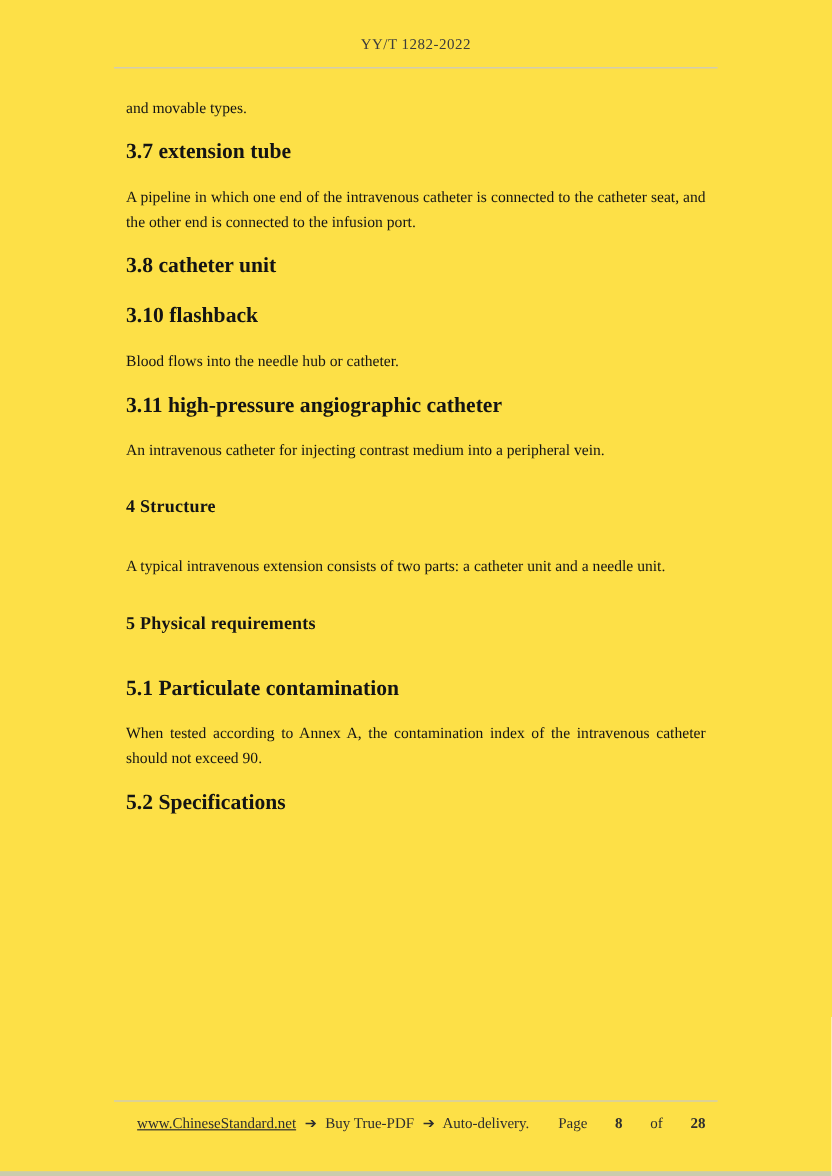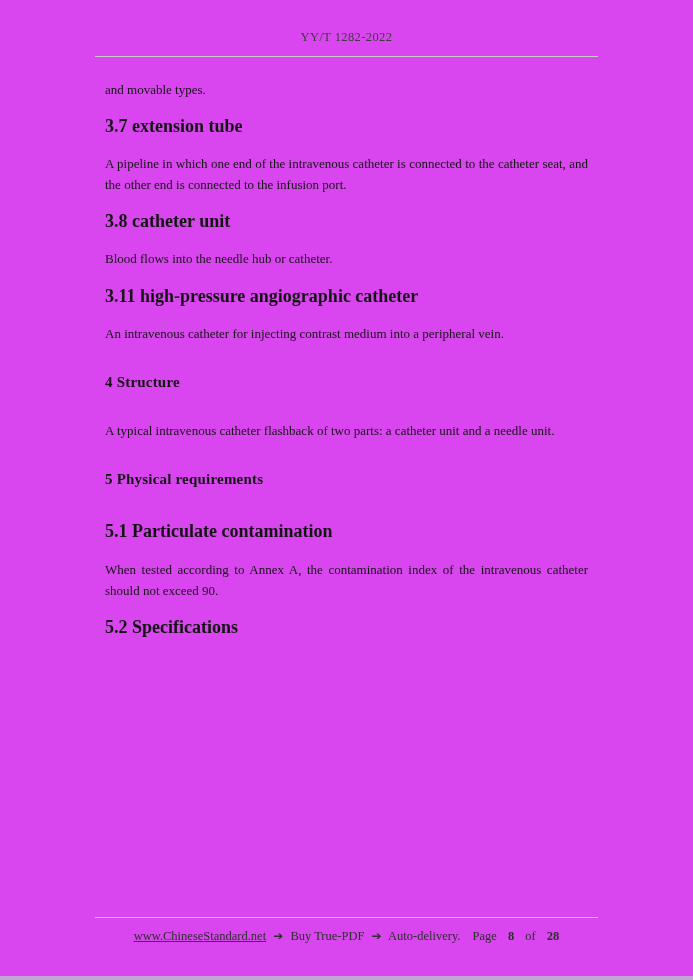--- a/index.html
+++ b/index.html
@@ -6,21 +6,21 @@
   html, body { background: #ffffff; }
   body {
     width: 693px; height: 980px;
     font-family: "Liberation Serif", serif;
     color: #141414;
     position: relative;
     overflow: hidden;
   }
   .page {
     width: 693px; height: 980px;
-    background: #d946ef;
+    background: #fde047;
     position: relative;
   }
   .header { text-align: center; padding-top: 30px; }
   .doc-number {
     font-size: 12.5px;
     color: #3c3c3c;
     letter-spacing: 0.4px;
   }
   .rule {
     border: none;
@@ -48,34 +48,34 @@
     letter-spacing: 0.2px;
   }
   .clause-num { font-weight: bold; margin-right: 5px; }
   .footer {
     position: absolute;
     left: 0; right: 0; bottom: 0;
   }
   .footer .rule { margin: 0 95px; }
   .footer-row {
     display: flex;
-    justify-content: center;
+    justify-content: flex-end;
     align-items: baseline;
     padding: 11px 105px 36px 105px;
     font-size: 12.5px;
     color: #2e2e2e;
   }
   .footer-left span { margin-right: 4px; }
   .footer-link {
     text-decoration: underline;
     color: #2e2e2e;
     cursor: pointer;
   }
   .footer-arrow { font-size: 12px; }
-  .footer-right span { margin-left: 8px; }
+  .footer-right span { margin-left: 20px; }
   .pagenum-bold { font-weight: bold; }
   .bottom-edge {
     position: absolute;
     left: 0; right: 0; bottom: 0;
     height: 4px;
     background: #b9c5cd;
     opacity: 0.75;
   }
 </style>
 </head>
@@ -90,27 +90,28 @@
 
   <main class="content">
     <p class="body">and movable types.</p>
 
     <h3 class="sub">3.7 extension tube</h3>
     <p class="body">A pipeline in which one end of the intravenous catheter is connected to the catheter seat, and the other end is connected to the infusion port.</p>
 
     <h3 class="sub">3.8 catheter unit</h3>
 
 
+    <h3 class="sub">3.10 flashback</h3>
     <p class="body">Blood flows into the needle hub or catheter.</p>
 
     <h3 class="sub">3.11 high-pressure angiographic catheter</h3>
     <p class="body">An intravenous catheter for injecting contrast medium into a peripheral vein.</p>
 
     <h2 class="major">4 Structure</h2>
-    <p class="body">A typical intravenous catheter flashback of two parts: a catheter unit and a needle unit.</p>
+    <p class="body">A typical intravenous extension consists of two parts: a catheter unit and a needle unit.</p>
 
     <h2 class="major">5 Physical requirements</h2>
 
     <h3 class="sub">5.1 Particulate contamination</h3>
     <p class="body">When tested according to Annex A, the contamination index of the intravenous catheter should not exceed 90.</p>
 
     <h3 class="sub">5.2 Specifications</h3>
   </main>
 
   <div class="footer">

